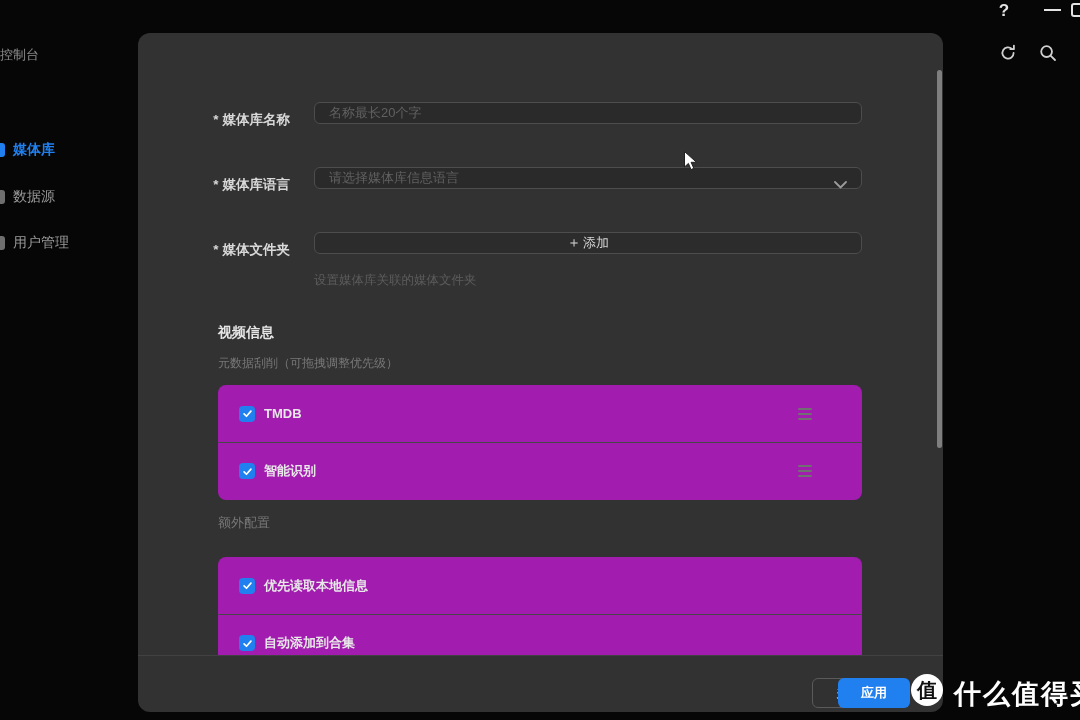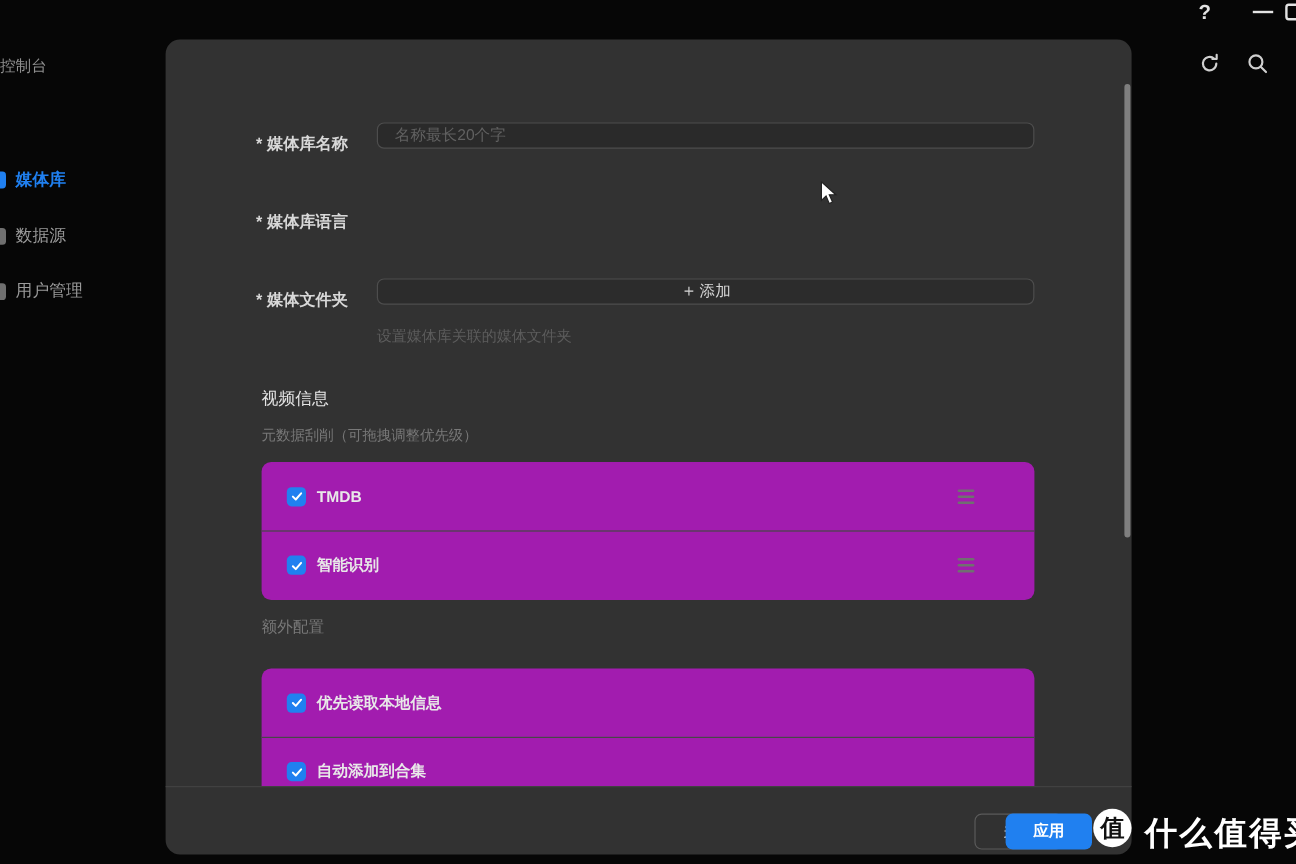--- a/index.html
+++ b/index.html
@@ -33,21 +33,21 @@
   .field-label{position:absolute;left:0;width:152px;text-align:right;font-size:13.5px;font-weight:600;color:#d8d8d8;}
   .field-label .req{margin-right:4px;color:#d8d8d8;}
   .lbl-1{top:78px;} .lbl-2{top:143px;} .lbl-3{top:208px;}
   .control{position:absolute;left:176px;width:548px;height:22px;background:#2a2a2a;border:1px solid #4d4d4d;border-radius:6px;display:flex;align-items:center;}
   .ctl-1{top:69px;} .ctl-2{top:134px;} .ctl-3{top:199px;background:#2c2c2c;justify-content:center;cursor:pointer;}
   .placeholder{margin-left:14px;font-size:13px;color:#616161;}
   .chevron{position:absolute;right:14px;top:13px;width:13px;height:8px;}
   .add-btn-text{font-size:13px;color:#d5d5d5;display:flex;align-items:center;gap:2px;}
   .add-plus{font-size:14px;}
   .helper{position:absolute;left:176px;top:239px;font-size:12.5px;color:#5c5c5c;}
-  .sec-title{position:absolute;left:80px;font-size:14px;font-weight:400;color:#e5e5e5;}
+  .sec-title{position:absolute;left:80px;font-size:14px;font-weight:700;color:#e5e5e5;}
   .sec-sub{position:absolute;left:80px;font-size:12px;color:#787878;}
   .video-title{top:291px;} .video-sub{top:322px;} .extra-title{top:481px;color:#787878;font-weight:400;font-size:13px;}
   .panel{position:absolute;left:80px;width:644px;background:#a21caf;border-radius:8px;overflow:hidden;}
   .panel-video{top:352px;height:115px;}
   .panel-extra{top:524px;height:98px;border-radius:8px 8px 0 0;}
   .panel-row{position:relative;height:57px;display:flex;align-items:center;}
   .panel-row + .panel-row{border-top:1px solid #474747;}
   .checkbox{margin-left:21px;width:16px;height:16px;border-radius:4px;background:#2080f0;display:flex;align-items:center;justify-content:center;cursor:pointer;flex:none;}
   .row-label{margin-left:9px;font-size:13px;font-weight:600;color:#e8e8e8;}
   .drag-handle{position:absolute;right:50px;top:50%;margin-top:-6px;width:14px;height:12px;display:flex;flex-direction:column;justify-content:space-between;cursor:grab;}
@@ -99,20 +99,26 @@
 
     <div class="field-label lbl-1">
       <span class="req">*</span><span>媒体库名称</span>
     </div>
     <div class="control ctl-1">
       <span class="placeholder">名称最长20个字</span>
     </div>
 
     <div class="field-label lbl-2">
       <span class="req">*</span><span>媒体库语言</span>
+    </div>
+    <div class="control ctl-2">
+      <span class="placeholder">请选择媒体库信息语言</span>
+      <svg class="chevron" viewBox="0 0 13 8">
+        <polyline points="1,1 6.5,6.5 12,1" fill="none" stroke="#9a9a9a" stroke-width="1.8" stroke-linecap="round" stroke-linejoin="round"></polyline>
+      </svg>
     </div>
 
     <div class="field-label lbl-3">
       <span class="req">*</span><span>媒体文件夹</span>
     </div>
     <div class="control ctl-3">
       <span class="add-btn-text">
         <span class="add-plus">＋</span>
         <span>添加</span>
       </span>

